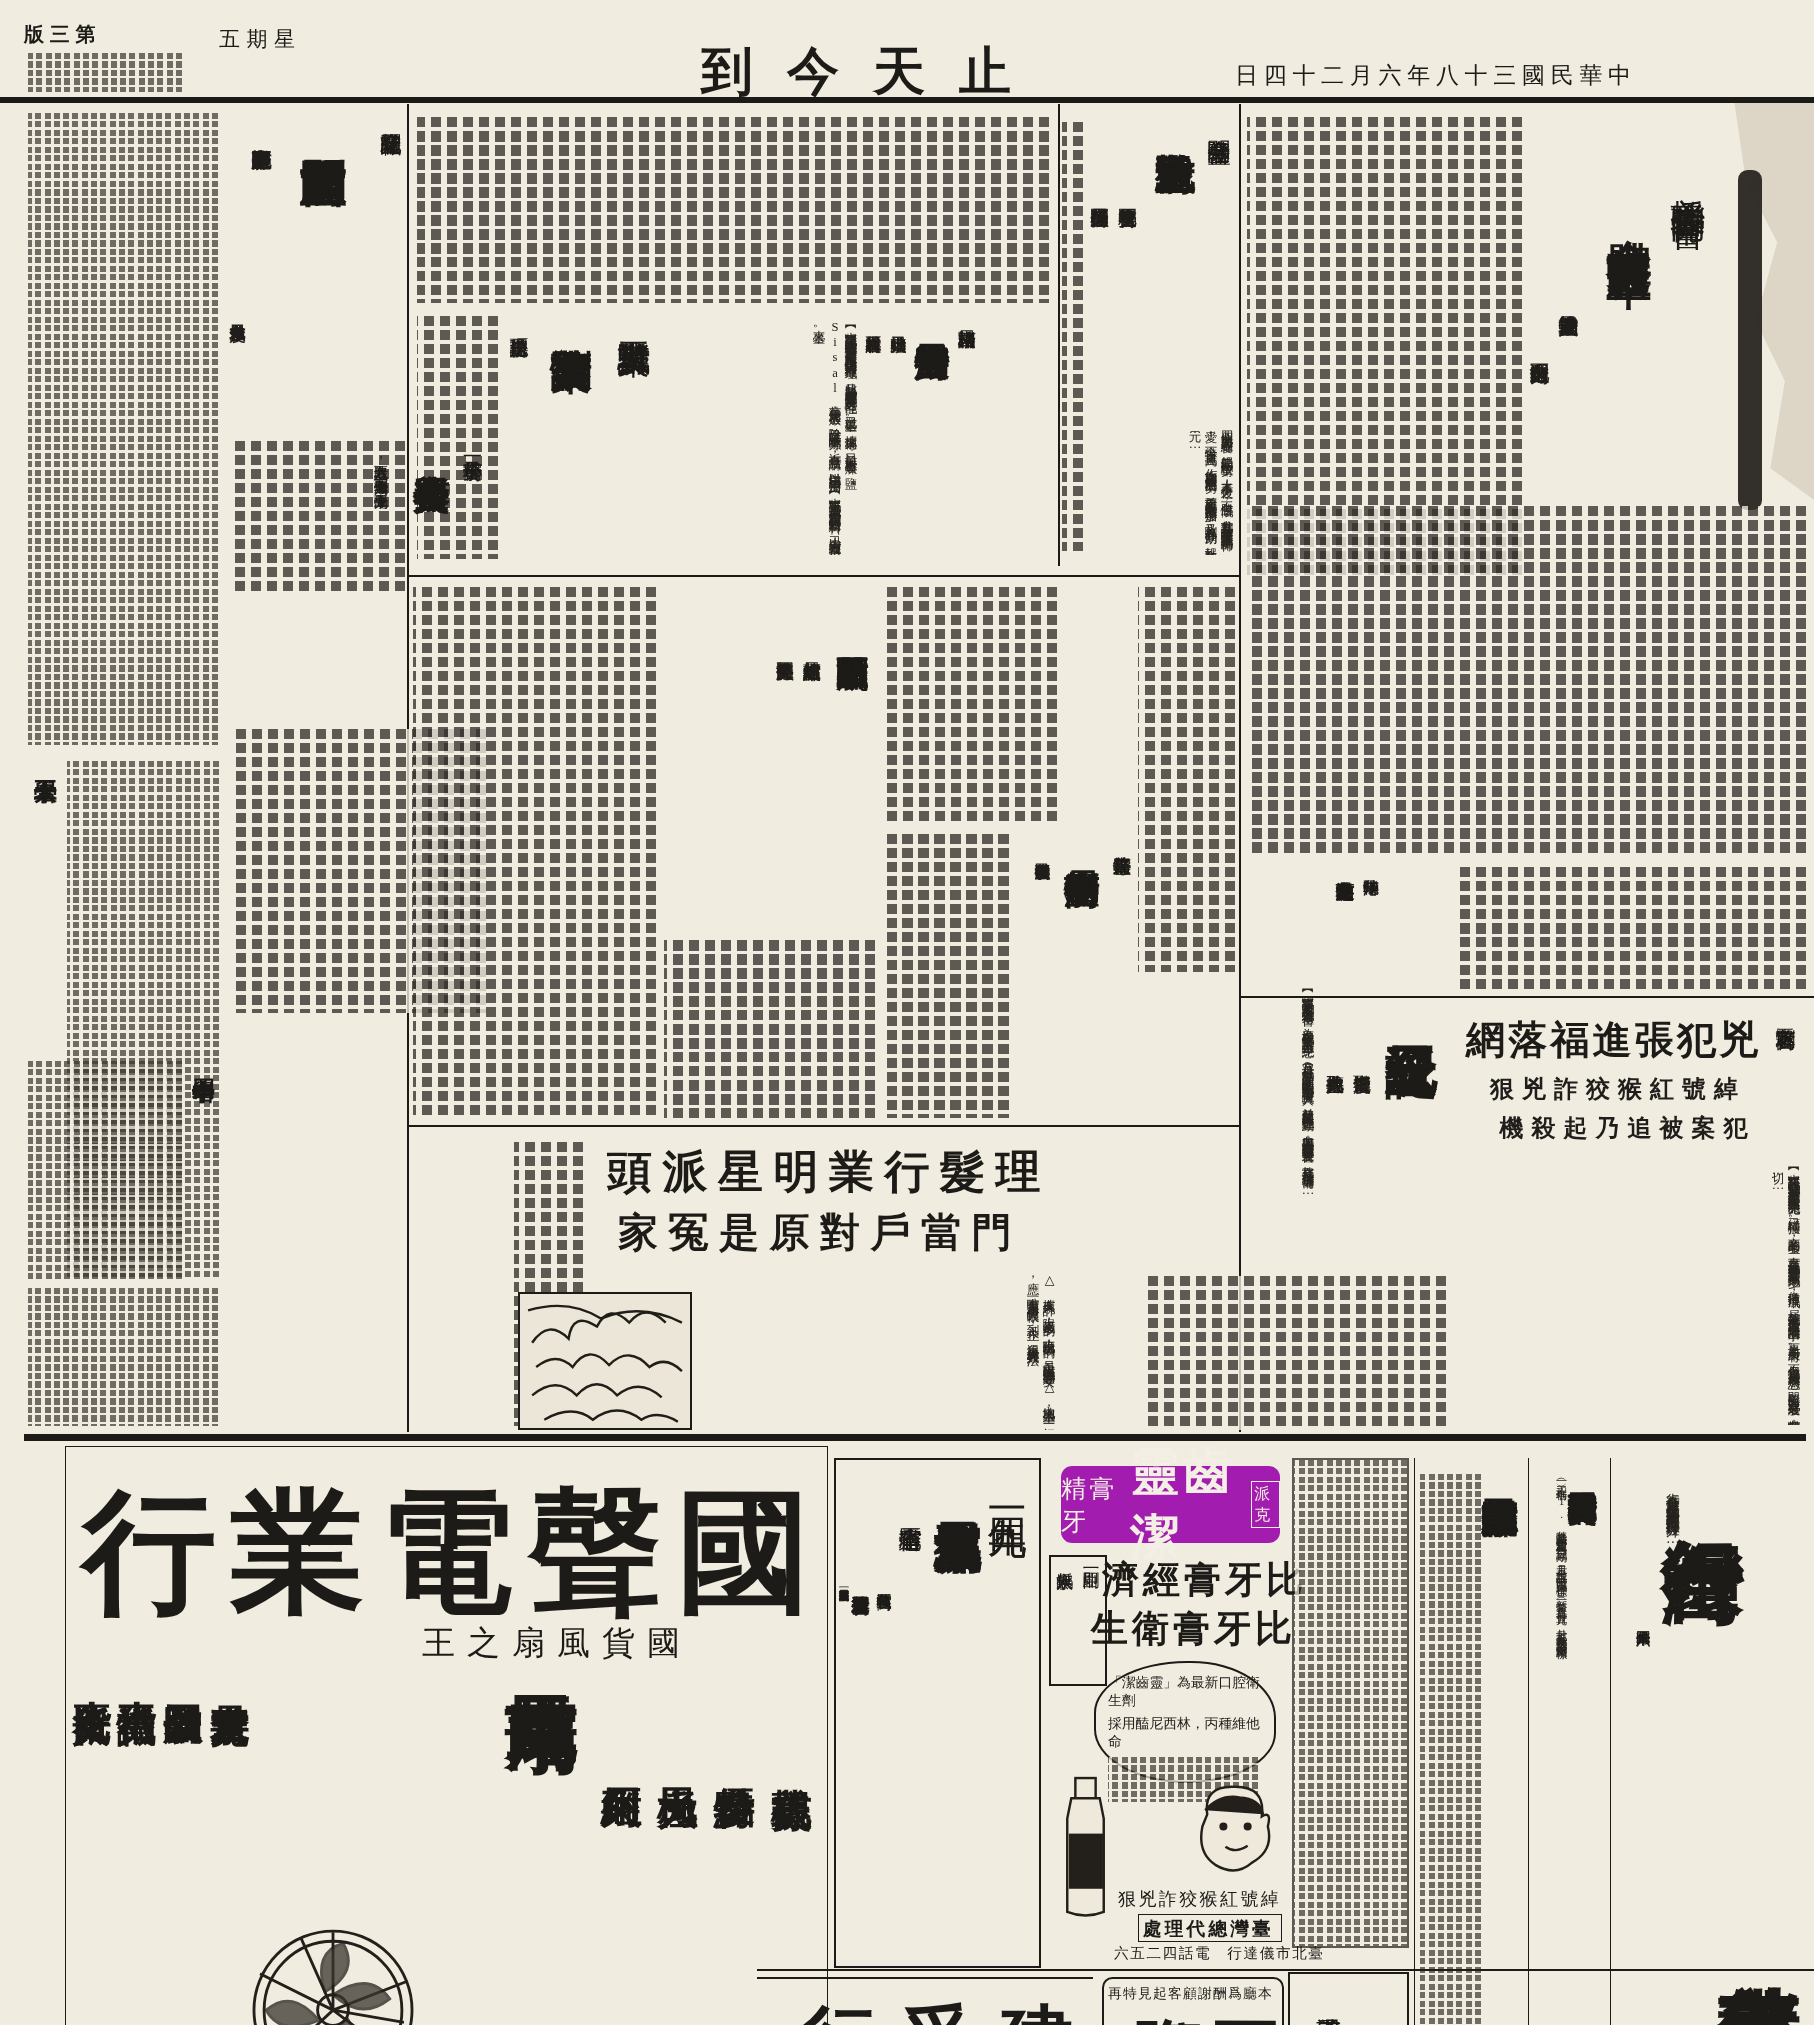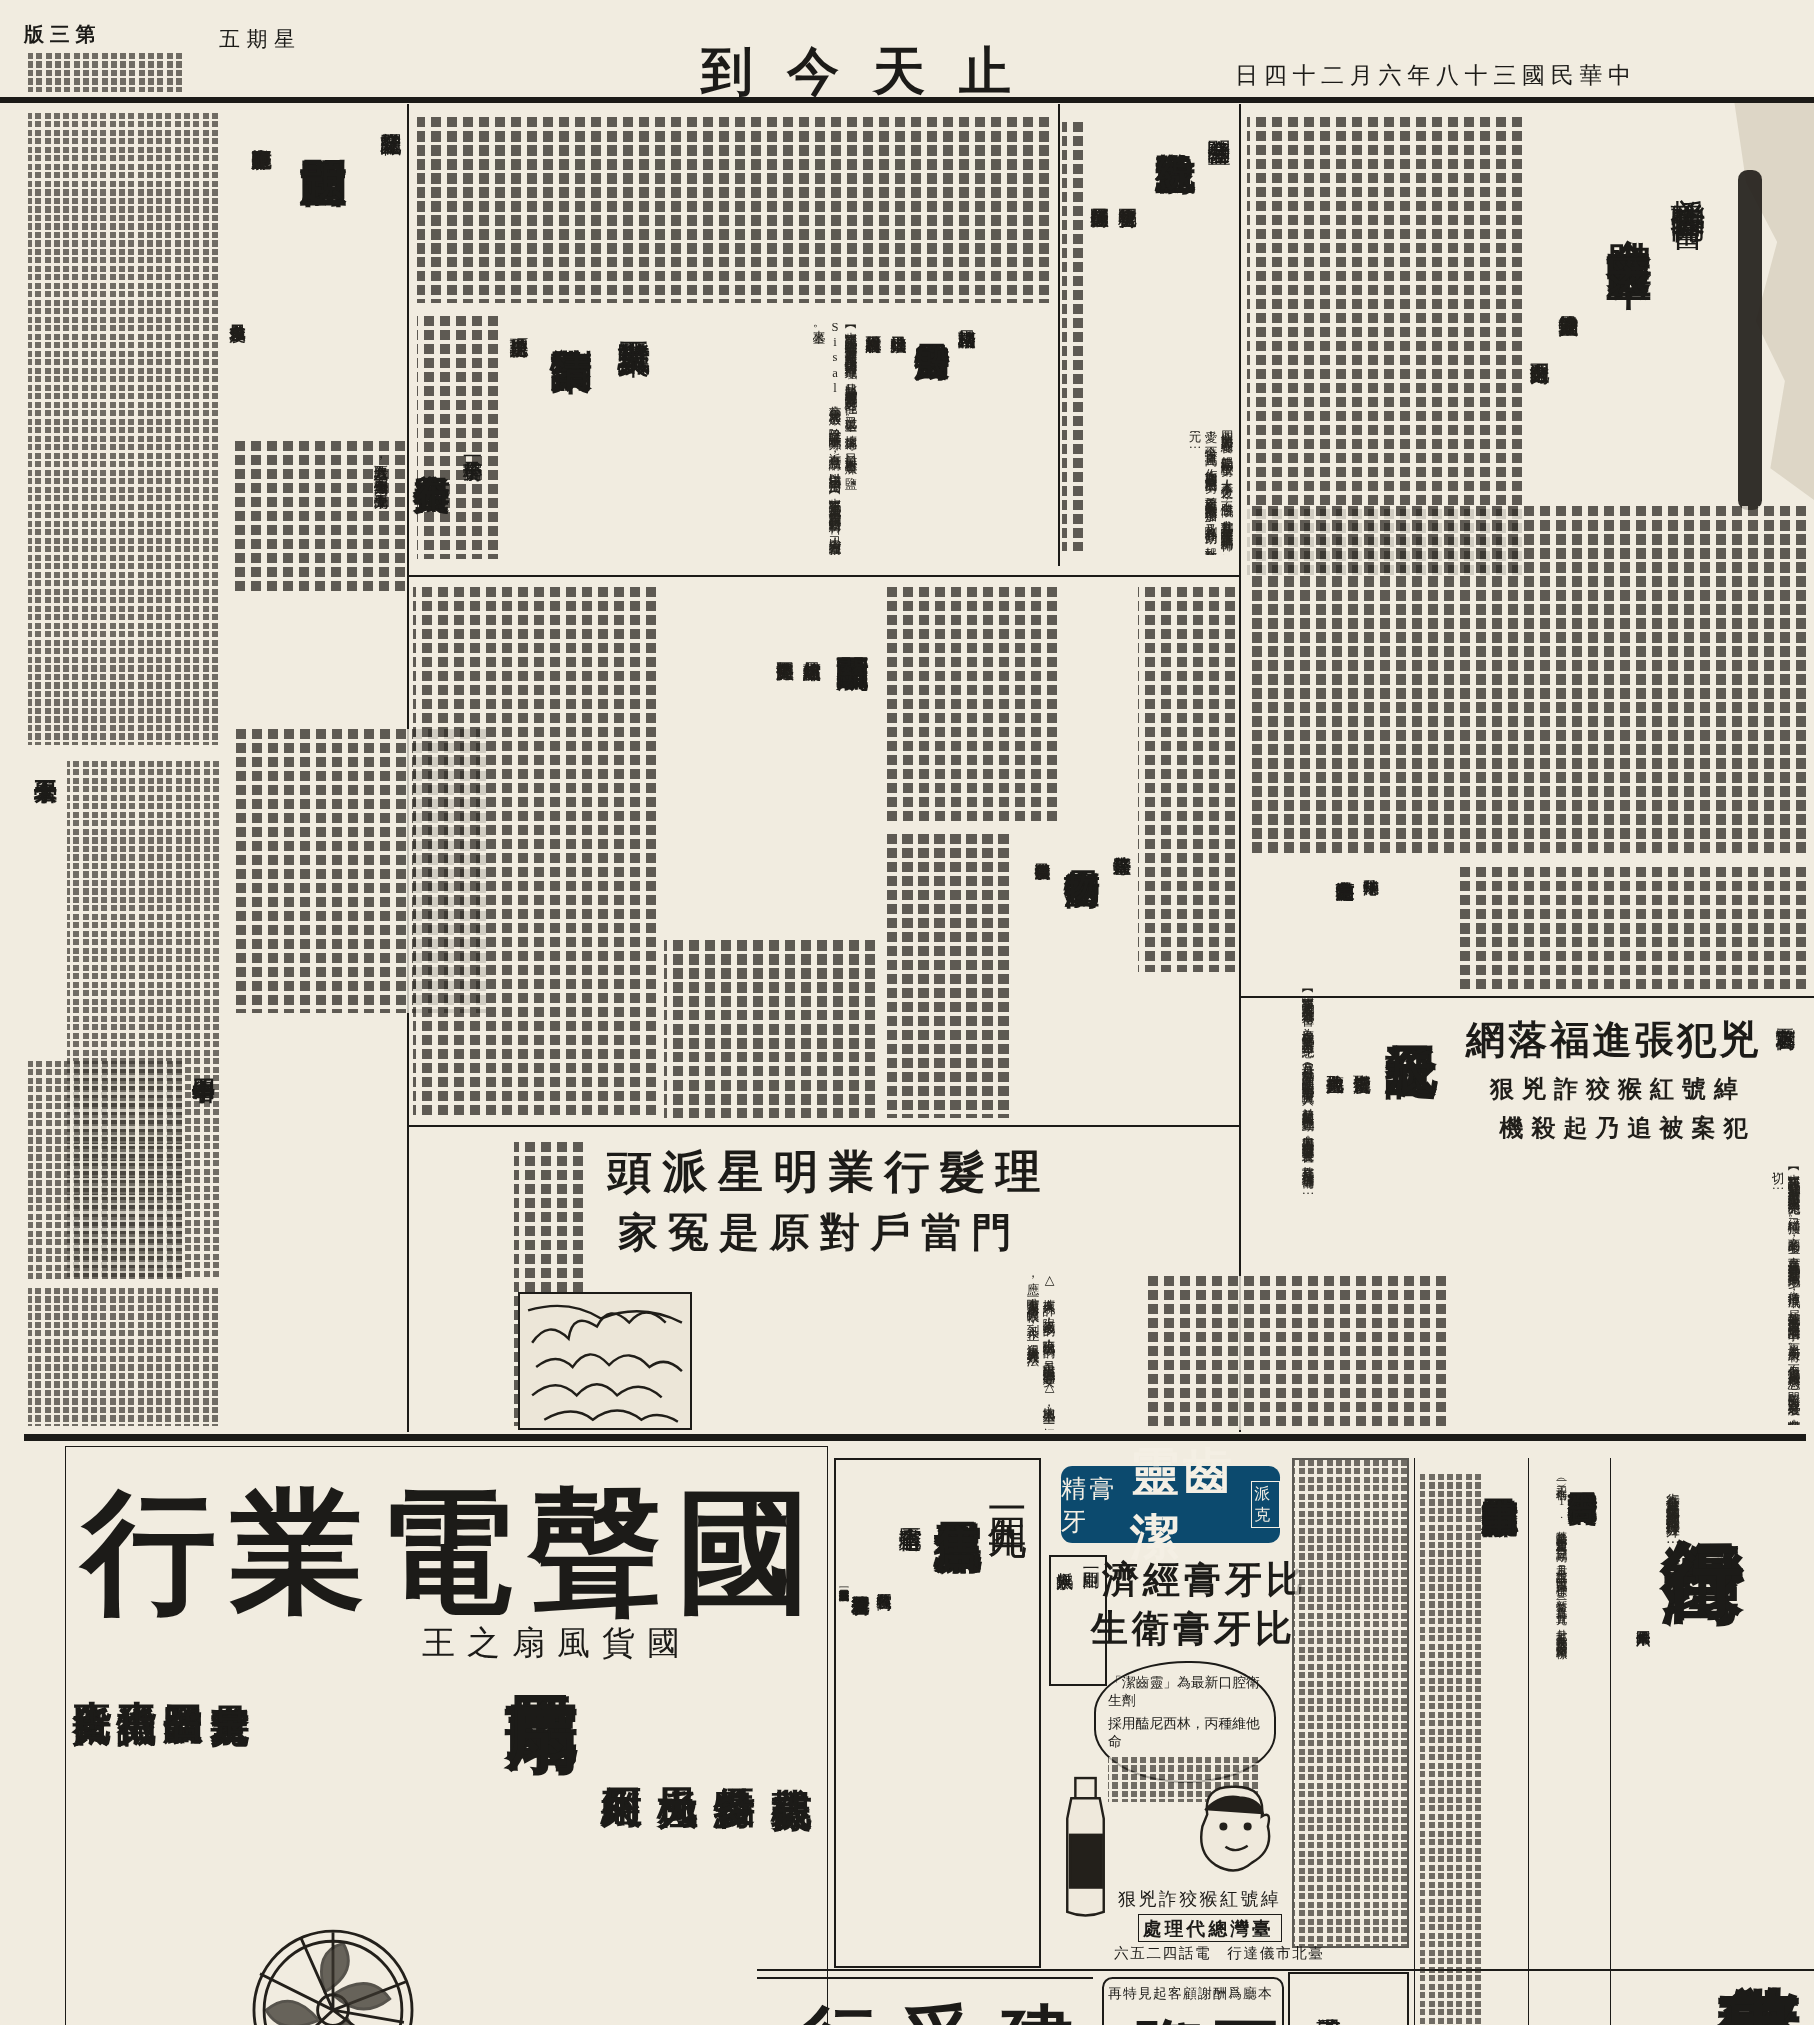--- a/index.html
+++ b/index.html
@@ -15,21 +15,21 @@
          letter-spacing:1.2px;color:#26241f;overflow:hidden;}
   .gk{background:
       repeating-linear-gradient(to bottom, rgba(0,0,0,0) 0 10.5px, #f1ece0 10.5px 14px),
       repeating-linear-gradient(to left, #35322c 0 10.5px, #f1ece0 10.5px 16px);
       opacity:.78;}
   .gkf{background:
       repeating-linear-gradient(to bottom, rgba(0,0,0,0) 0 6px, #f1ece0 6px 8.5px),
       repeating-linear-gradient(to left, #3a3731 0 6px, #f1ece0 6px 9.3px);
       opacity:.7;}
   .boxed{border:2px solid #1c1b18;}
-  .banner{background:#0c4a6e;color:#f4efe4;}
+  .banner{background:#a21caf;color:#f4efe4;}
   .wavy{border:2.4px solid #1c1b18;border-radius:10.5px;}
   .sub{color:#201e1a;}
   svg{display:block;}
 </style>
 </head>
 <body>
 
 <div id="paper">
 
   <div class="abs" style="left:24px;top:21px;width:81px;height:28px;font-size:20px;font-weight:bold;letter-spacing:5.7px;">版三第</div>

